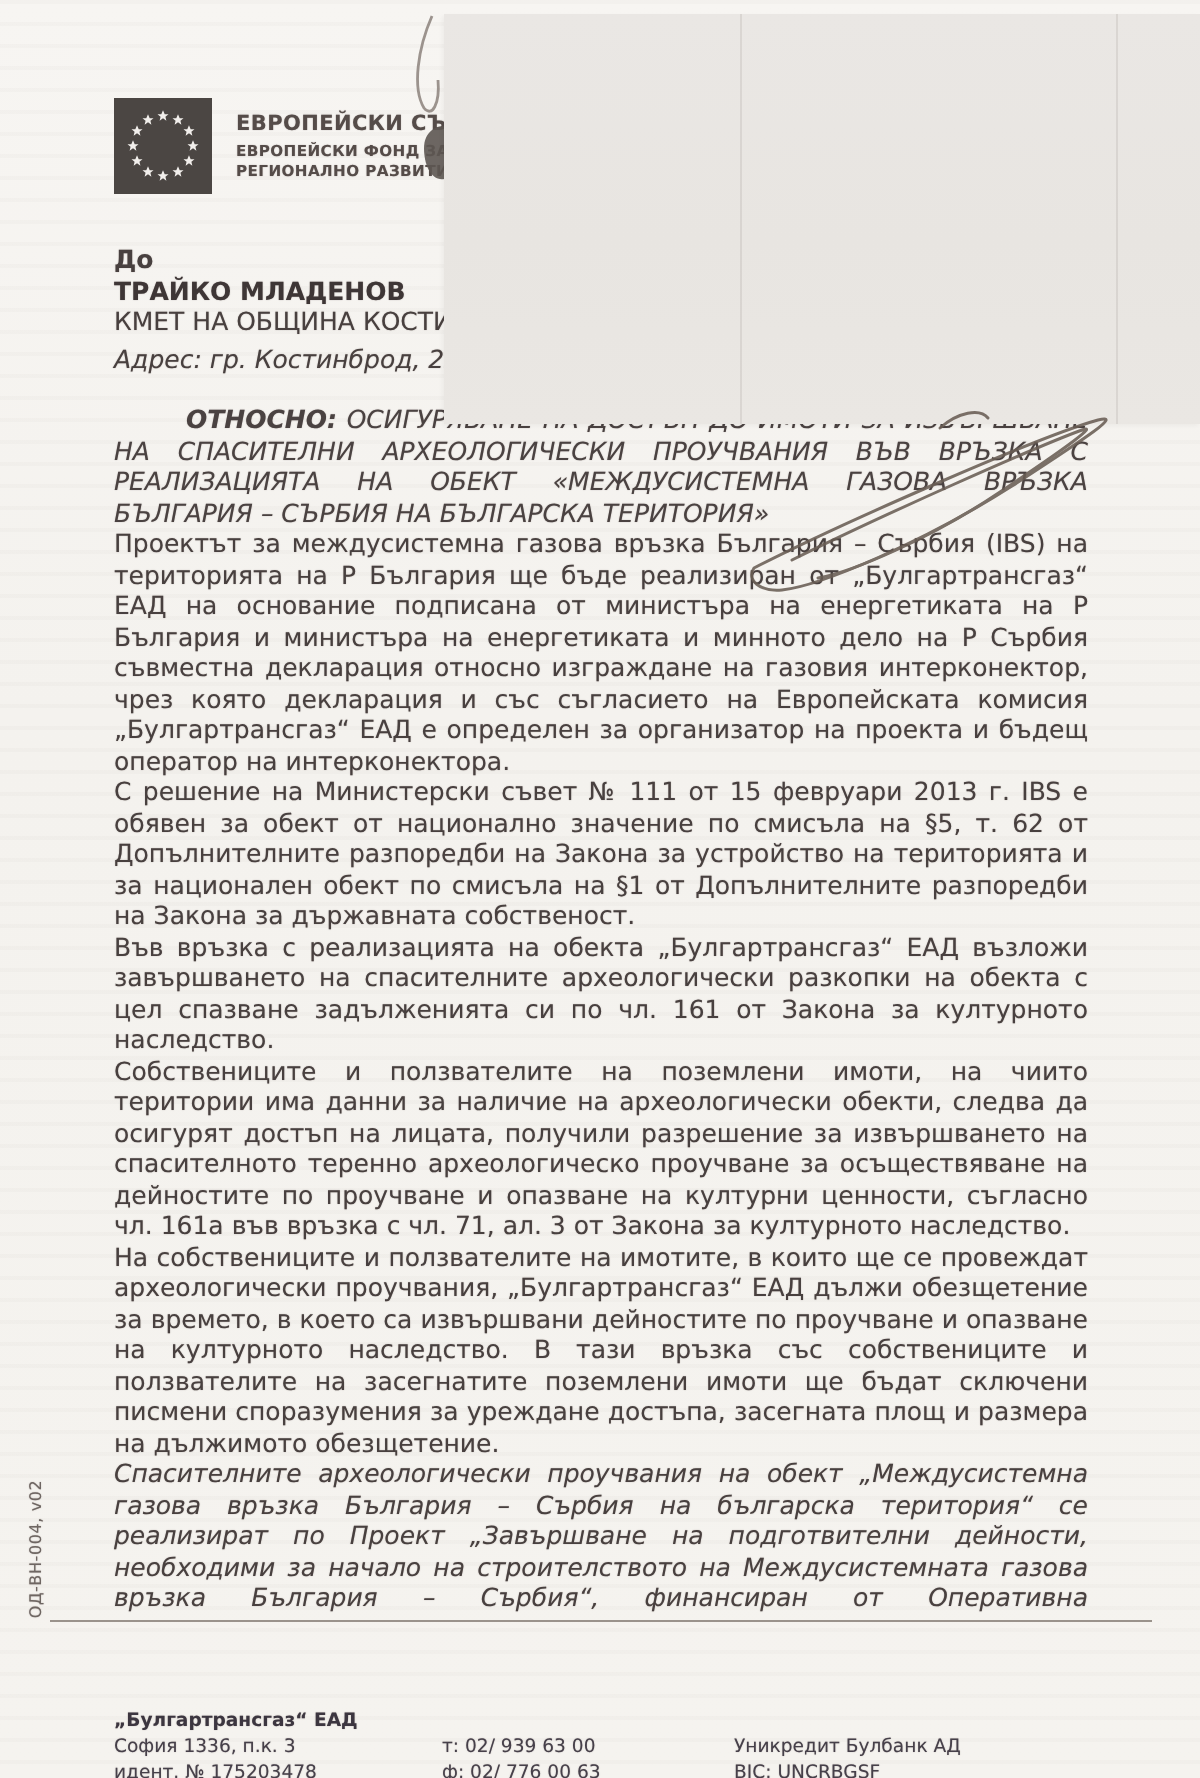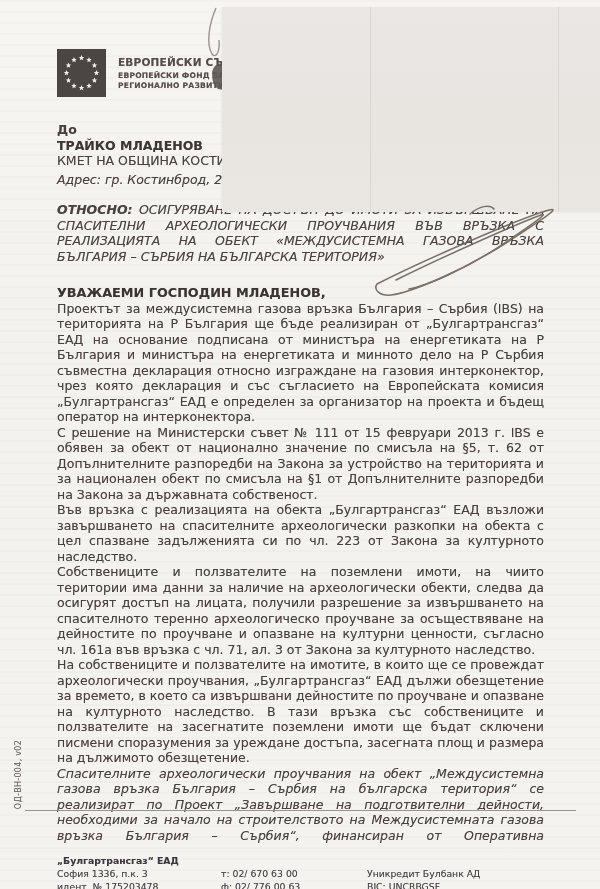--- a/index.html
+++ b/index.html
@@ -26,21 +26,21 @@
   .logo-line2 { font-size: 7.6px; font-weight: bold; margin-top: 3px; letter-spacing: 0.2px; }
   .logo-line3 { font-size: 7.6px; font-weight: bold; margin-top: 1px; letter-spacing: 0.2px; }
 
   
   .letter-col { position: absolute; left: 57px; top: 122px; width: 487px; font-size: 12.5px; line-height: 15.5px; color: #48403f; }
   .rcpt-to { font-weight: bold; }
   .rcpt-name { font-weight: bold; color: #3e3636; }
   .rcpt-title { }
   .rcpt-addr { font-style: italic; margin-top: 3px; }
   .subject { margin-top: 15px; text-align: justify; font-style: italic; color: #4a4241; }
-  .subject .subj-label { font-weight: bold; }
+  .subject .subj-label { font-weight: bold; margin-left: 36px; }
   .salutation { margin-top: 21px; font-weight: bold; color: #3c3434; font-size: 12.8px; }
   .para { text-align: justify; }
   .para.italic { font-style: italic; }
   .para.justify-last { text-align-last: justify; }
 
   
   .overlay {
     position: absolute; left: 222px; top: 7px; width: 378px; height: 205px;
     background: linear-gradient(180deg, #eae7e4 0%, #e8e5e1 55%, #eae7e3 100%);
     box-shadow: -1px 1px 2px rgba(0,0,0,0.04);
@@ -104,25 +104,24 @@
   </svg>
 
   <div class="letter-col">
     <div class="rcpt-to">До</div>
     <div class="rcpt-name">ТРАЙКО МЛАДЕНОВ</div>
     <div class="rcpt-title">КМЕТ НА ОБЩИНА КОСТИНЕ</div>
     <div class="rcpt-addr">Адрес: гр. Костинброд, 2230</div>
 
     <div class="subject"><span class="subj-label">ОТНОСНО:</span><span> ОСИГУРЯВАНЕ НА ДОСТЪП ДО ИМОТИ ЗА ИЗВЪРШВАНЕ НА СПАСИТЕЛНИ АРХЕОЛОГИЧЕСКИ ПРОУЧВАНИЯ ВЪВ ВРЪЗКА С РЕАЛИЗАЦИЯТА НА ОБЕКТ «МЕЖДУСИСТЕМНА ГАЗОВА ВРЪЗКА БЪЛГАРИЯ – СЪРБИЯ НА БЪЛГАРСКА ТЕРИТОРИЯ»</span></div>
 
-    <div class="salutation">УВАЖАЕМИ ГОСПОДИН МЛАДЕНОВ,</div>
 
     <div class="para">Проектът за междусистемна газова връзка България – Сърбия (IBS) на територията на Р България ще бъде реализиран от „Булгартрансгаз“ ЕАД на основание подписана от министъра на енергетиката на Р България и министъра на енергетиката и минното дело на Р Сърбия съвместна декларация относно изграждане на газовия интерконектор, чрез която декларация и със съгласието на Европейската комисия „Булгартрансгаз“ ЕАД е определен за организатор на проекта и бъдещ оператор на интерконектора.</div>
     <div class="para">С решение на Министерски съвет № 111 от 15 февруари 2013 г. IBS е обявен за обект от национално значение по смисъла на §5, т. 62 от Допълнителните разпоредби на Закона за устройство на територията и за национален обект по смисъла на §1 от Допълнителните разпоредби на Закона за държавната собственост.</div>
-    <div class="para">Във връзка с реализацията на обекта „Булгартрансгаз“ ЕАД възложи завършването на спасителните археологически разкопки на обекта с цел спазване задълженията си по чл. 223 от Закона за културното наследство.</div>
+    <div class="para">Във връзка с реализацията на обекта „Булгартрансгаз“ ЕАД възложи завършването на спасителните археологически разкопки на обекта с цел спазване задълженията си по чл. 161 от Закона за културното наследство.</div>
     <div class="para">Собствениците и ползвателите на поземлени имоти, на чиито територии има данни за наличие на археологически обекти, следва да осигурят достъп на лицата, получили разрешение за извършването на спасителното теренно археологическо проучване за осъществяване на дейностите по проучване и опазване на културни ценности, съгласно чл. 161а във връзка с чл. 71, ал. 3 от Закона за културното наследство.</div>
     <div class="para">На собствениците и ползвателите на имотите, в които ще се провеждат археологически проучвания, „Булгартрансгаз“ ЕАД дължи обезщетение за времето, в което са извършвани дейностите по проучване и опазване на културното наследство. В тази връзка със собствениците и ползвателите на засегнатите поземлени имоти ще бъдат сключени писмени споразумения за уреждане достъпа, засегната площ и размера на дължимото обезщетение.</div>
     <div class="para italic justify-last">Спасителните археологически проучвания на обект „Междусистемна газова връзка България – Сърбия на българска територия“ се реализират по Проект „Завършване на подготвителни дейности, необходими за начало на строителството на Междусистемната газова връзка България – Сърбия“, финансиран от Оперативна</div>
   </div>
 
   <div class="overlay">
     <div class="crease crease-a"></div>
     <div class="crease crease-b"></div>
   </div>
 
@@ -136,21 +135,21 @@
 
   <div class="rule"></div>
   <div class="footer">
     <div class="f-col1">
       <div class="f-company">„Булгартрансгаз“ ЕАД</div>
       <div>София 1336, п.к. 3</div>
       <div>идент. № 175203478</div>
       <div>идент. № по ДДС: BG 175203478</div>
     </div>
     <div class="f-col2">
-      <div>т: 02/ 670 63 00</div>
+      <div>т: 02/ 939 63 00</div>
       <div>ф: 02/ 776 00 63</div>
       <div>e: info@bulgartransgaz.bg</div>
       <div>w: www.bulgartransgaz.bg</div>
     </div>
     <div class="f-col3">
       <div>Уникредит Булбанк АД</div>
       <div>BIC: UNCRBGSF</div>
       <div>IBAN: BG52UNCR76301078435701 - ОБЕКТ</div>
       <div>IBAN: BG88UNCR76301476061042 - EUR</div>
     </div>

